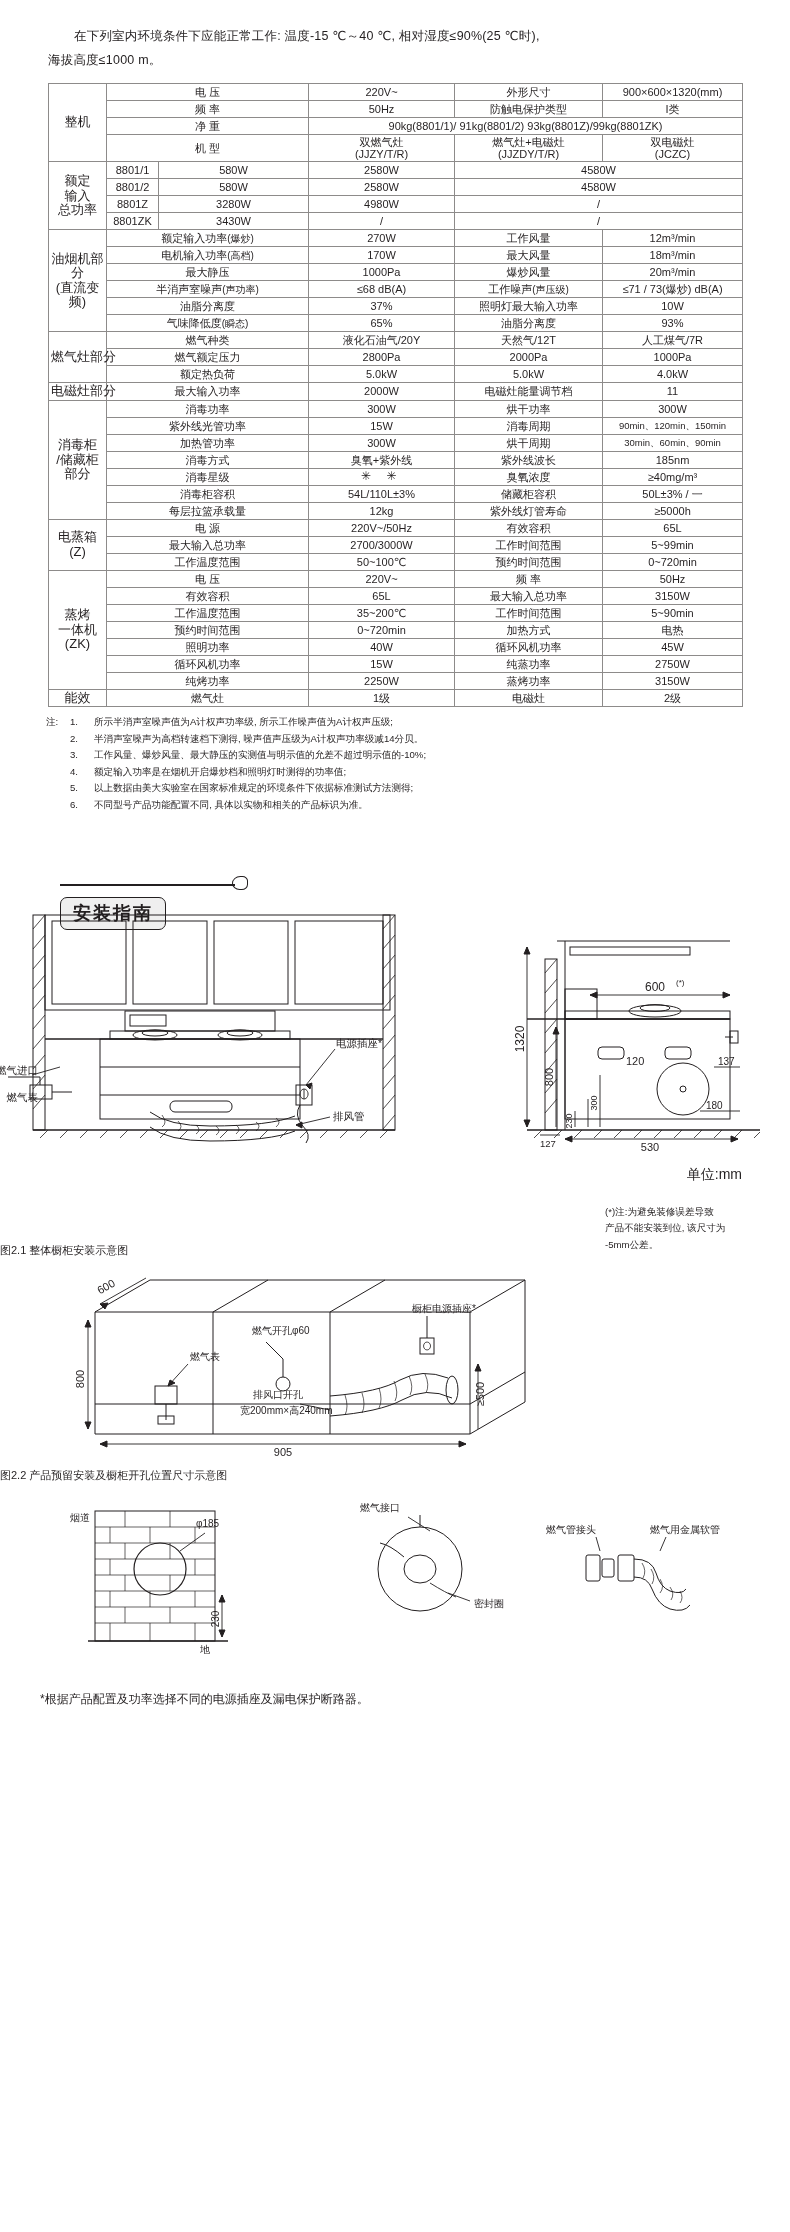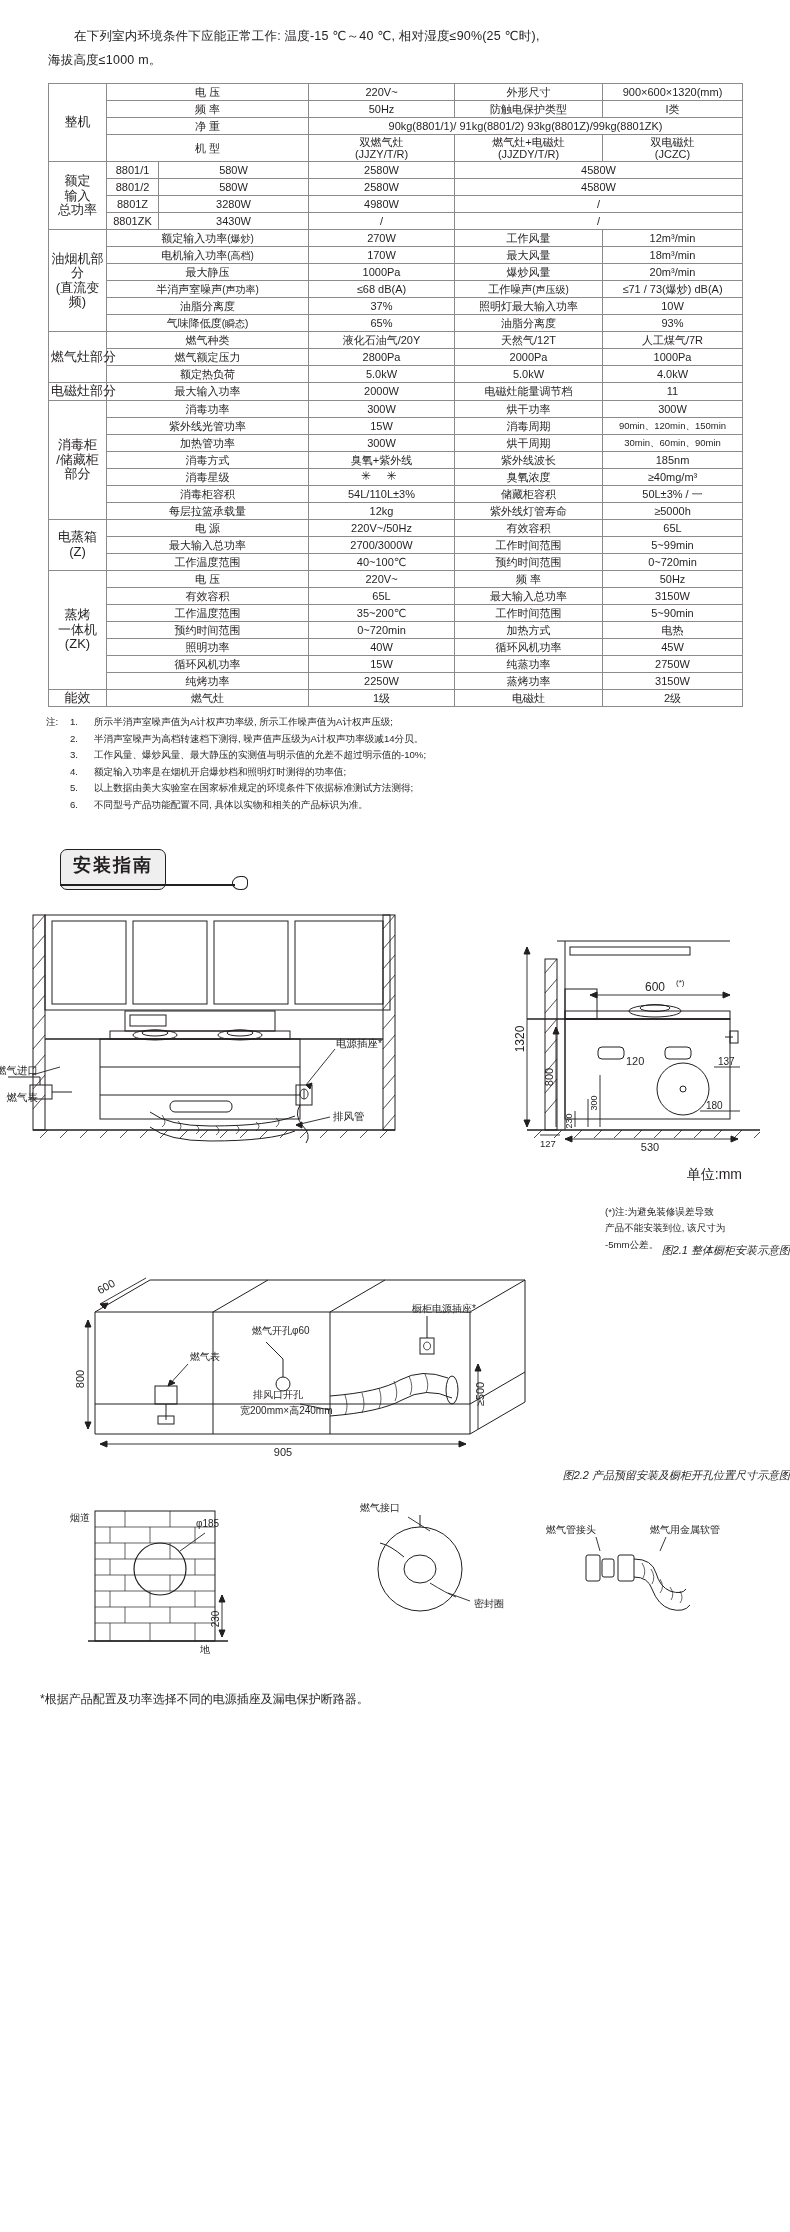--- a/index.html
+++ b/index.html
@@ -57,42 +57,43 @@
   .notes .nn { width: 24px; flex: none; text-align:left; }
   .notes .nhead { width: 24px; flex:none; }
 
   
   .guide-head { margin: 36px 0 0 60px; position: relative; height: 46px; }
   .guide-pill {
     display:inline-block;
     background: #efefef;
     border: 1.6px solid #231f20;
     border-radius: 7px;
-    padding: 3px 12px 12px 12px;
+    padding: 3px 12px 4px 12px;
     font-size: 18px;
     font-weight: bold;
     letter-spacing: 2px;
+    margin-top: 48px;
   }
   .guide-rule {
     position:absolute; left:0; top:35px; width:175px; height:0;
     border-top: 2px solid #231f20;
   }
   .guide-dot {
     position:absolute; left:172px; top:27px; width:16px; height:14px;
     border:1.6px solid #231f20; border-radius: 60% 40% 45% 55%;
   }
 
   .unit-label { position:absolute; right:48px; top:1142px; font-size:14px; }
   .star-note {
     position:absolute; right:35px; top:1180px; width:150px;
     font-size:9.6px; line-height:1.7;
   }
 
   
-  .fig-cap { text-align:right; font-size:11px; margin-top:4px;font-style:italic; }
+  .fig-cap { text-align:left; font-size:11px; margin-top:4px; }
   .figblock { position: relative; }
   svg { display:block; }
   .footnote {
     margin: 14px 0 0 40px;
     font-size: 12px;
   }
 </style>
 </head>
 <body>
 
@@ -297,21 +298,21 @@
       <td>65L</td>
     </tr>
     <tr>
       <td colspan="2">最大输入总功率</td>
       <td>2700/3000W</td>
       <td>工作时间范围</td>
       <td>5~99min</td>
     </tr>
     <tr>
       <td colspan="2">工作温度范围</td>
-      <td>40~100℃</td>
+      <td>50~100℃</td>
       <td>预约时间范围</td>
       <td>0~720min</td>
     </tr>
 
     <tr>
       <td class="grp" rowspan="7" style="white-space:pre-line">蒸烤
 一体机
 (ZK)</td>
       <td colspan="2">电  压</td>
       <td>220V~</td>

